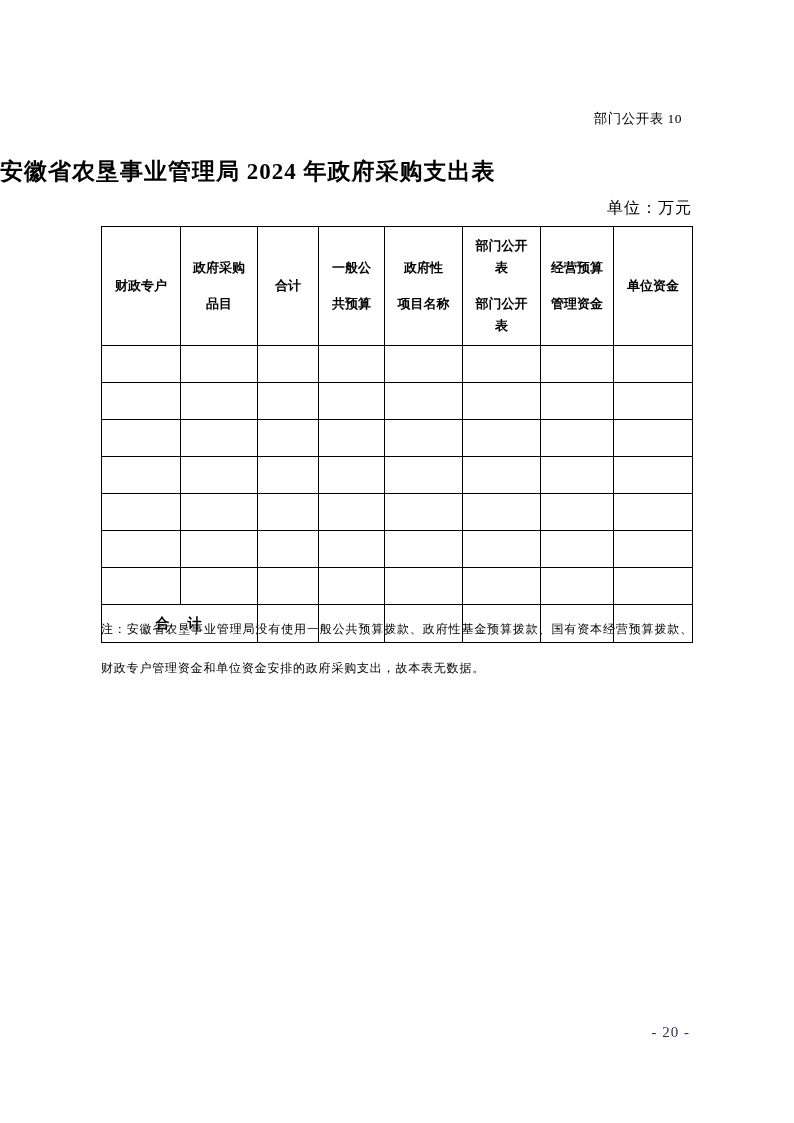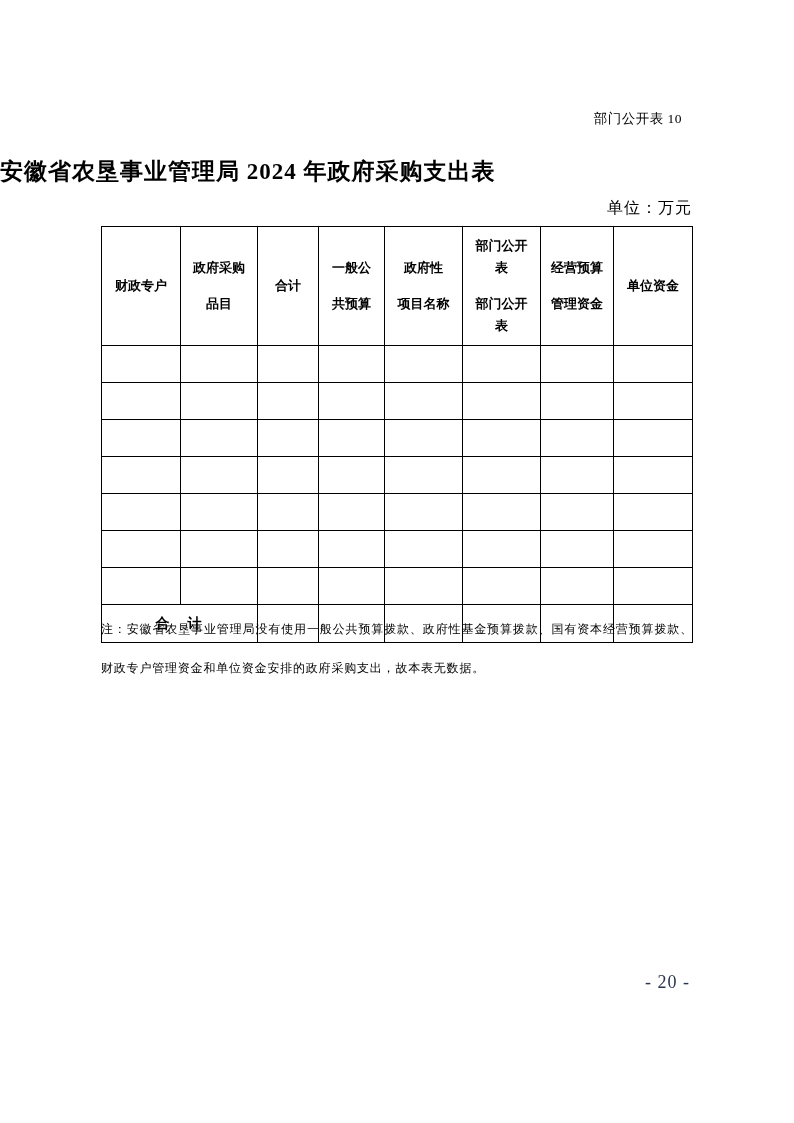--- a/index.html
+++ b/index.html
@@ -82,23 +82,23 @@
     top: 610px;
     width: 592px;
     font-size: 12px;
     line-height: 39px;
     letter-spacing: 0.8px;
     text-align: justify;
     text-align-last: left;
   }
   .page-number {
     position: absolute;
-    top: 972px;
+    top: 1024px;
     right: 104px;
-    font-size: 18px;
+    font-size: 15px;
     color: #2b3550;
     letter-spacing: 1px;
     white-space: nowrap;
   }
 </style>
 </head>
 <body>
 
 <div class="page">
 

